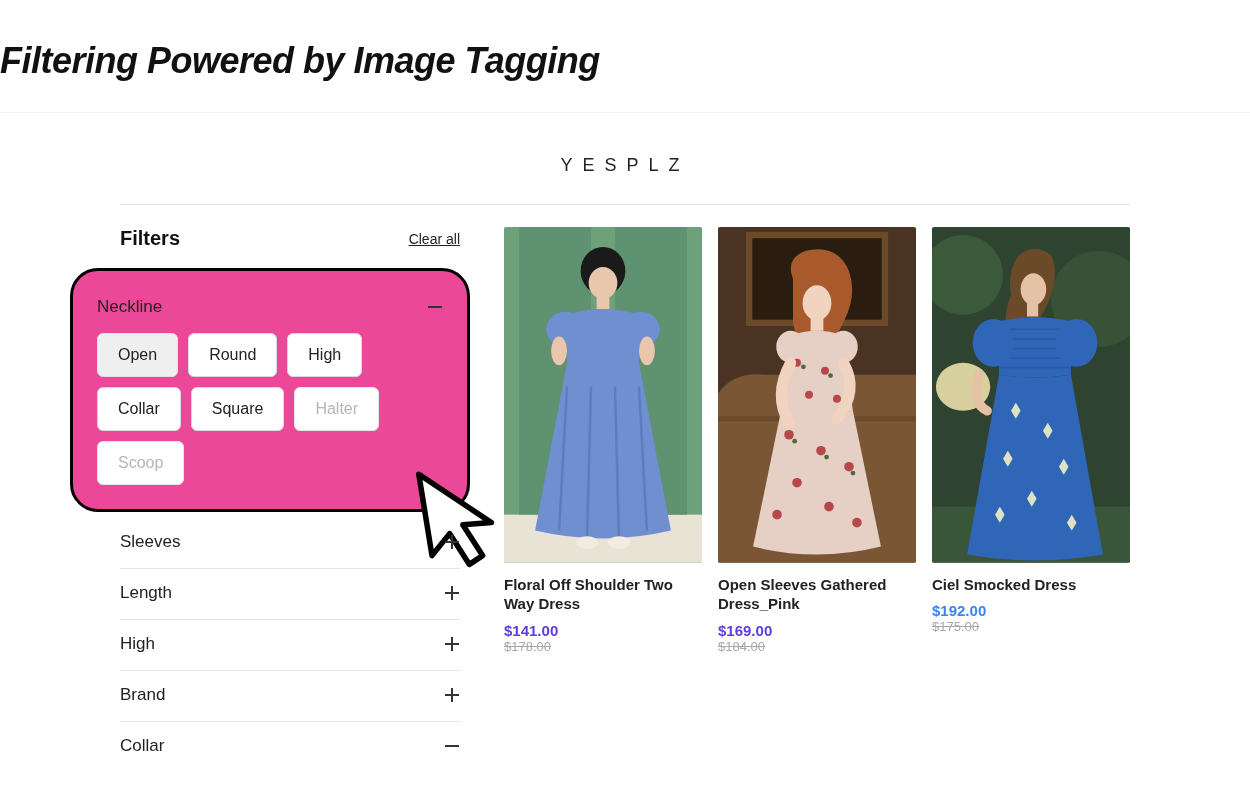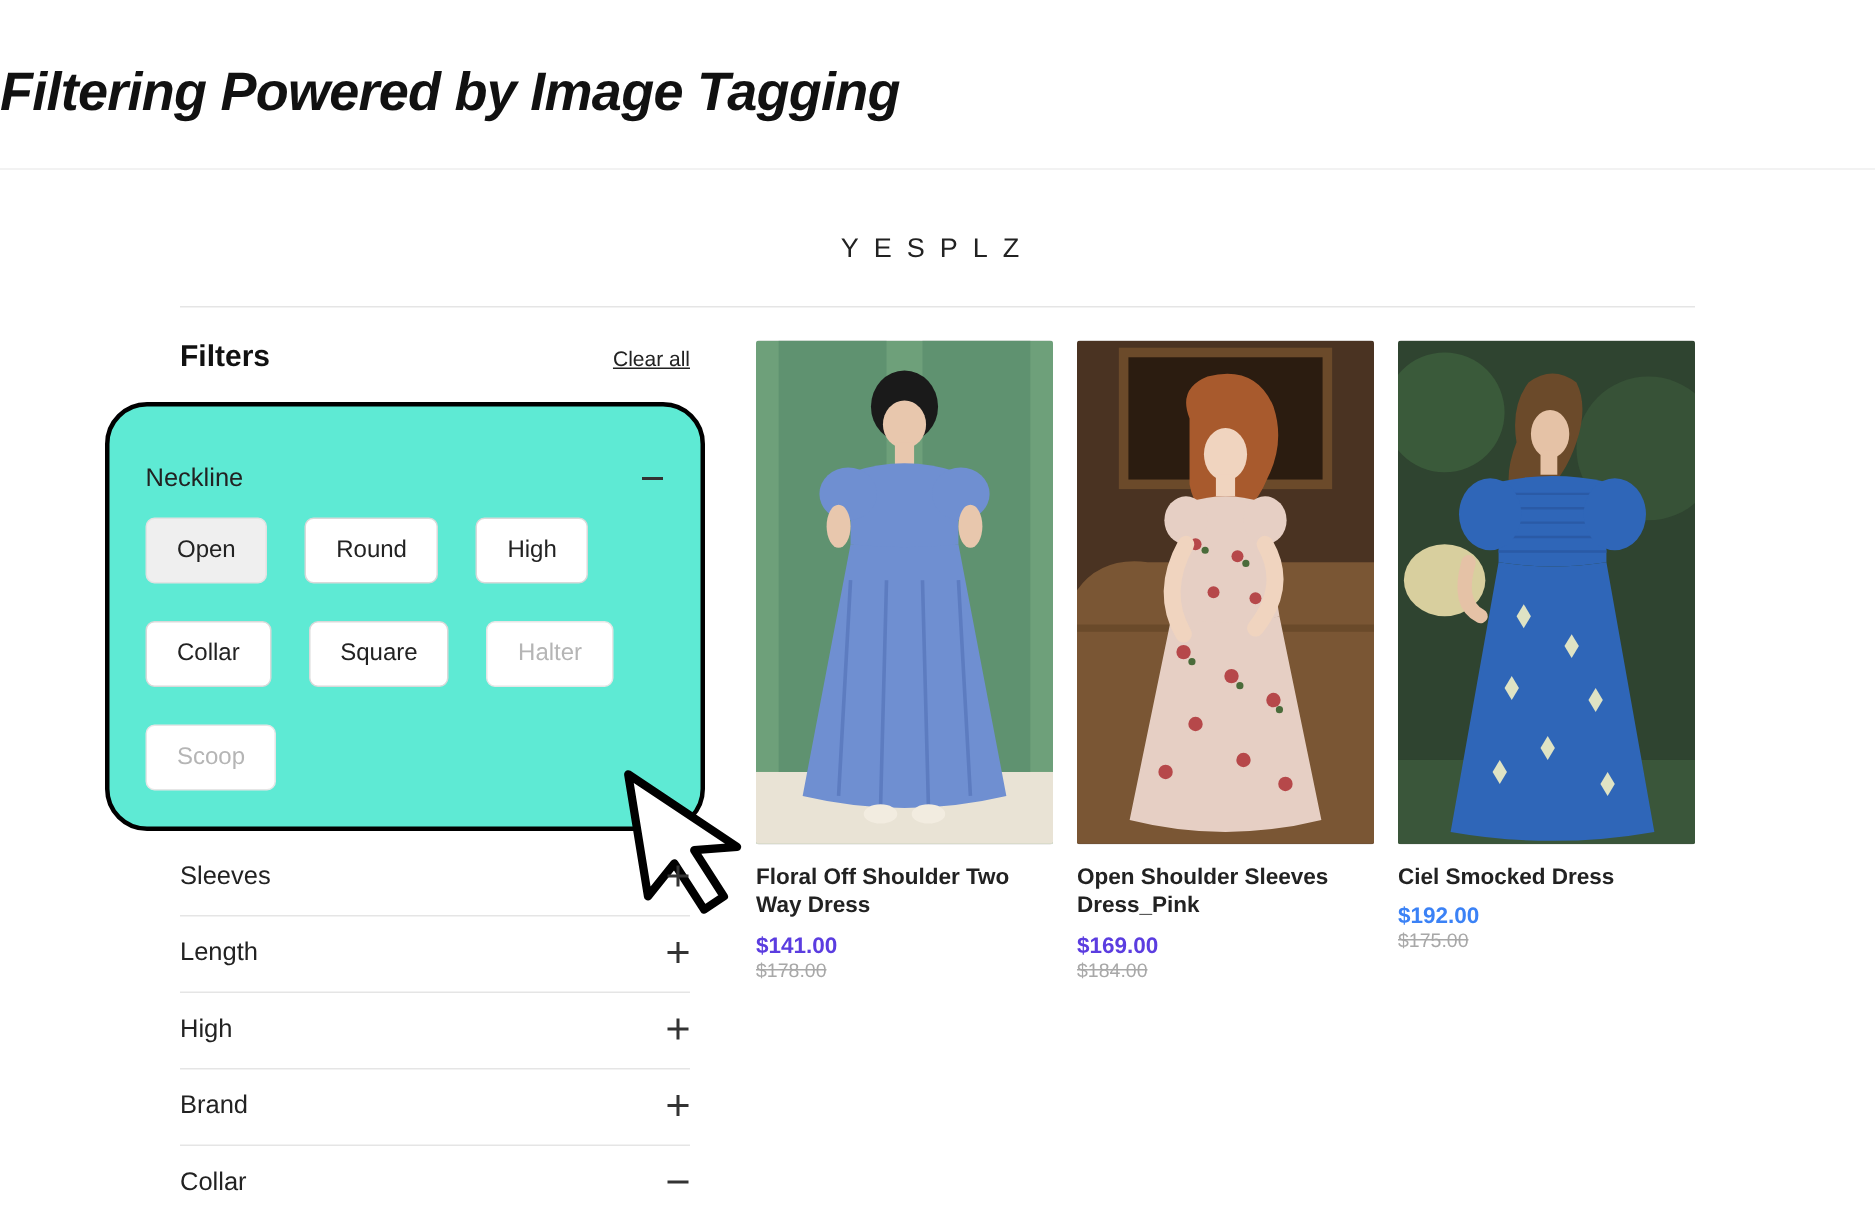--- a/index.html
+++ b/index.html
@@ -60,38 +60,38 @@
   }
   .filters-title { font-weight: 700; font-size: 20px; }
   .clear-all {
     font-size: 14px; text-decoration: underline; color:#222; cursor:pointer;
   }
 
   .highlight-box {
     position: relative;
     border: 3px solid #000;
     border-radius: 28px;
-    padding: 34px 22px 24px;
+    padding: 22px 22px 24px;
     margin-left: -50px;
     margin-right: -10px;
-    background: #5eead4;
+    background: #ec4899;
   }
 
   .group-head {
     display:flex; align-items:center; justify-content:space-between;
     padding: 14px 0;
   }
   .group-head.inside { padding: 4px 2px 16px; }
   .group-title { font-size: 17px; font-weight: 500; color:#222; }
   .group-rule { height:1px; background:#e5e5e5; margin-top: 2px; }
   .icon-wrap { position:relative; width:16px; height:16px; }
   .icon-wrap .h { position:absolute; top:7px; left:1px; width:14px; height:2px; background:#333; }
   .icon-wrap .v { position:absolute; left:7px; top:1px; width:2px; height:14px; background:#333; }
 
-  .chips { display:flex; flex-wrap:wrap; gap:25px; padding: 0 2px; }
+  .chips { display:flex; flex-wrap:wrap; gap:10px; padding: 0 2px; }
   .chip {
     border:1px solid #d9d9d9;
     border-radius: 6px;
     padding: 12px 20px;
     font-size: 16px;
     color:#222;
     background:#fff;
     cursor:pointer;
   }
   .chip.selected { background:#efefef; border-color:#e2e2e2; }
@@ -283,21 +283,21 @@
                 <circle cx="142" cy="186" r="3"></circle>
                 <circle cx="97" cy="268" r="3"></circle>
               <circle cx="137" cy="288" r="3"></circle>
                 <circle cx="170" cy="308" r="3"></circle>
             </g>
 
             <path d="M92 170 Q70 210 90 245" stroke="#f0d4bf" stroke-width="14" fill="none" stroke-linecap="round"></path>
             <path d="M158 170 Q178 205 150 240" stroke="#f0d4bf" stroke-width="14" fill="none" stroke-linecap="round"></path>
           </svg>
         </div>
-        <div class="card-title">Open Shoulder Sleeves Dress_Pink</div>
+        <div class="card-title">Open Sleeves Gathered Dress_Pink</div>
         <div class="price purple">$169.00</div>
         <div class="orig">$184.00</div>
       </article>
 
       <article class="card">
         <div class="thumb">
           <svg viewBox="0 0 250 420" preserveAspectRatio="xMidYMid slice">
             <rect width="250" height="420" fill="#2f4430"></rect>
             <circle cx="40" cy="60" r="50" fill="#3a5a3a"></circle>
             <circle cx="210" cy="90" r="60" fill="#375237"></circle>

